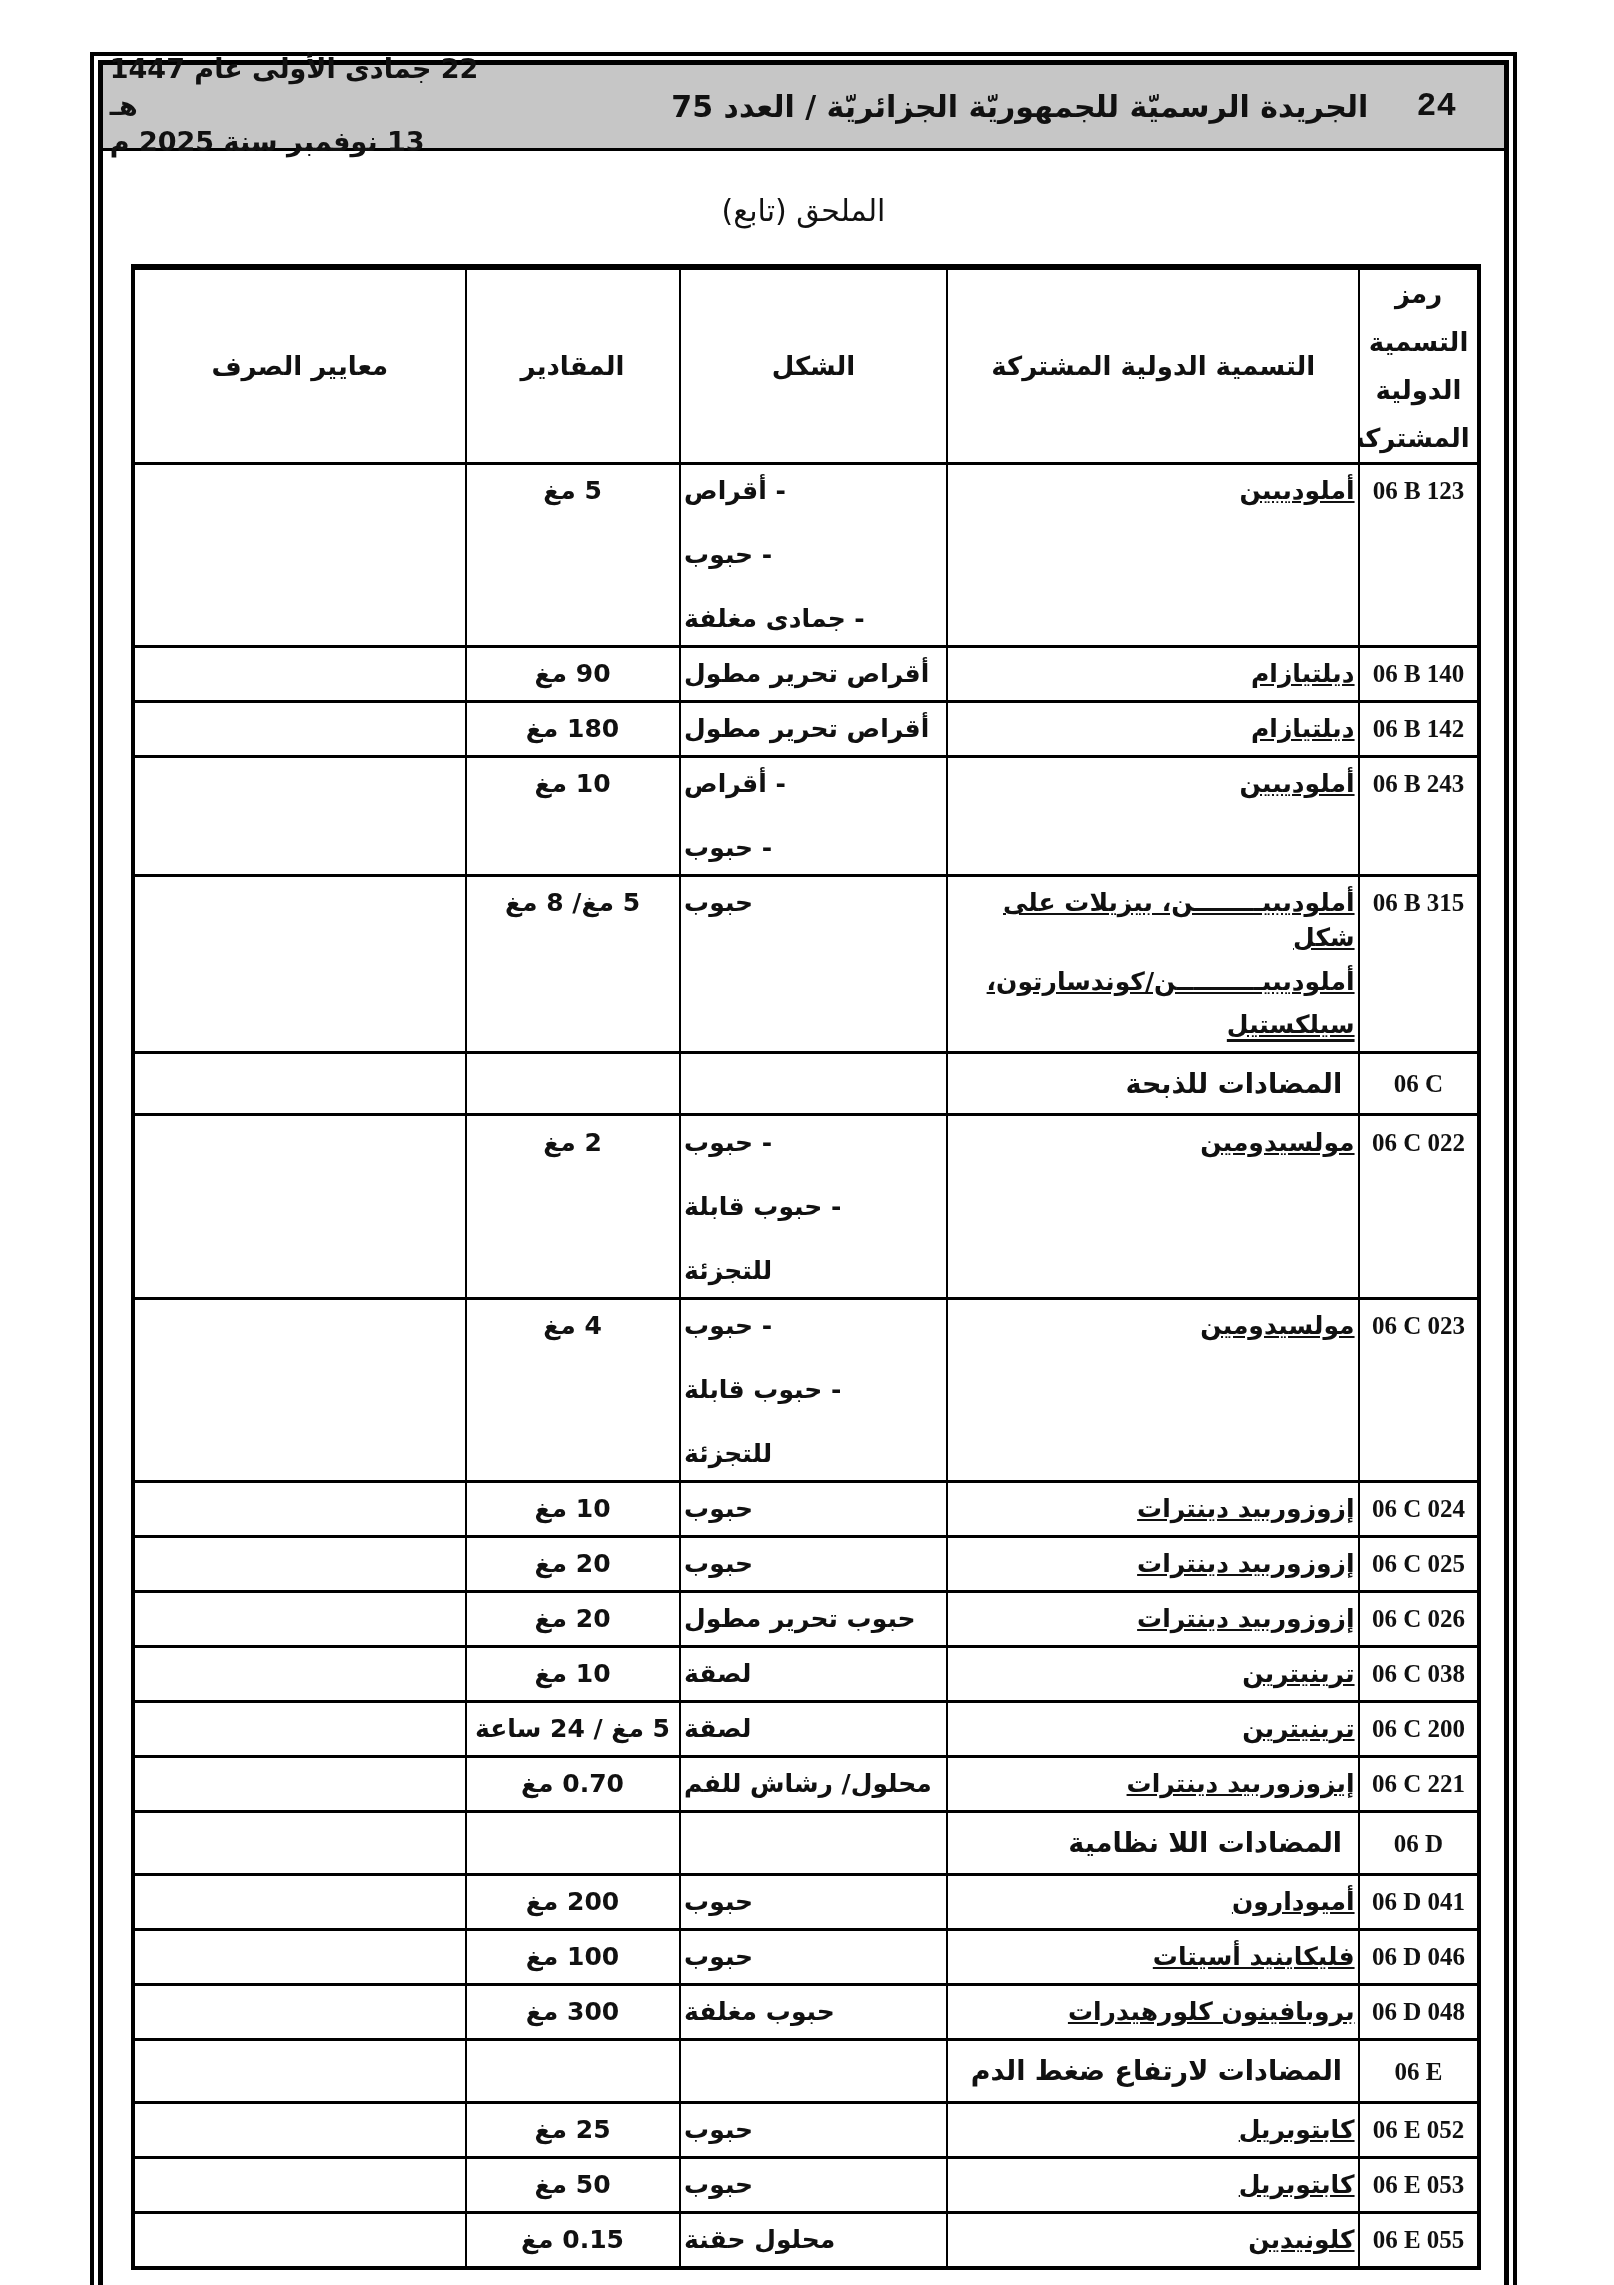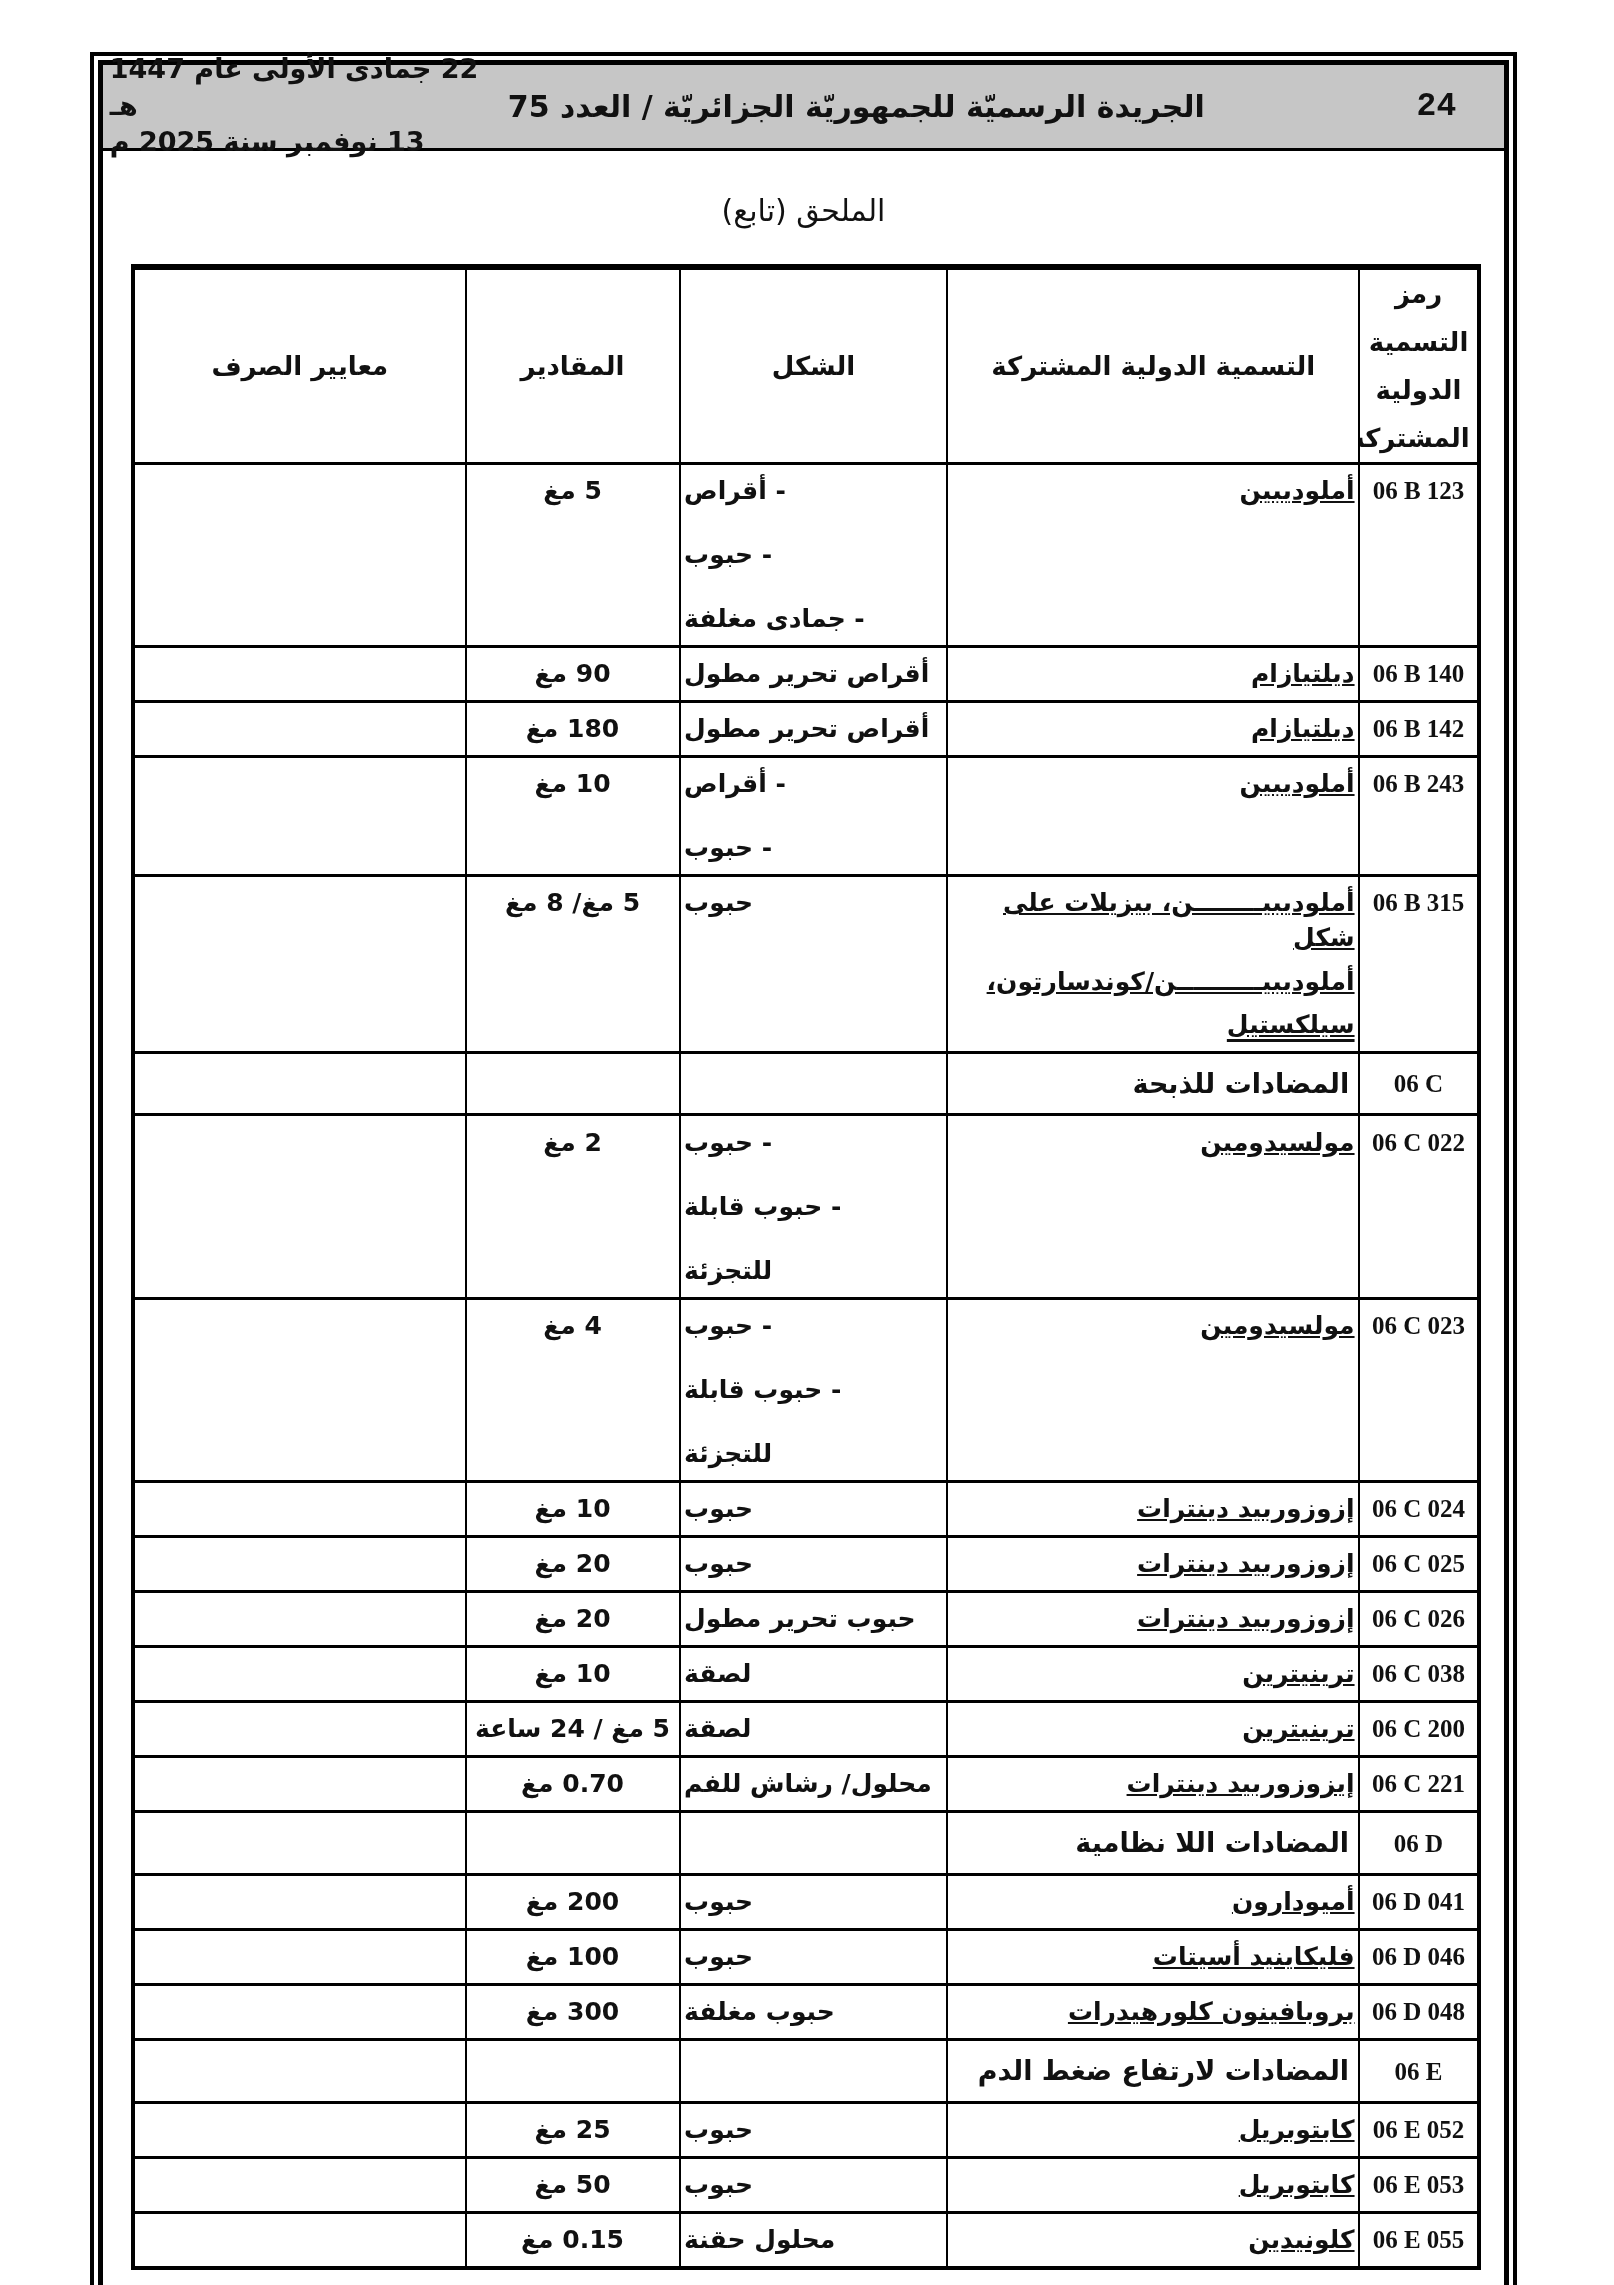--- a/index.html
+++ b/index.html
@@ -33,21 +33,21 @@
     font-weight: bold;
   }
   .page-number {
     width: 136px;
     text-align: center;
     font-family: Liberation Mono, monospace;
     font-size: 33px;
   }
   .journal-title {
     flex: 1;
-    text-align: left;
+    text-align: right;
     font-size: 30px;
     letter-spacing: 0.5px;
   }
   .masthead-dates {
     width: 398px;
     text-align: left;
     font-size: 27px;
     line-height: 1.35;
     padding-left: 7.2px;
   }
@@ -111,21 +111,21 @@
     text-decoration: underline;
     text-decoration-thickness: 2.7px;
     text-underline-offset: 6.3px;
   }
 
   tr.section-row td { vertical-align: middle; padding-top: 11px; padding-bottom: 11px; }
   tr.section-row td.cell-title {
     font-size: 27px;
     font-weight: bold;
     text-align: right;
-    padding-right: 9px;
+    padding-right: 16px;
   }
 </style>
 </head>
 <body>
 
 <div class="outer-frame">
   <div class="inner-frame">
 
     <div class="masthead" style="background: rgb(198, 198, 198);">
       <div class="page-number">24</div>

